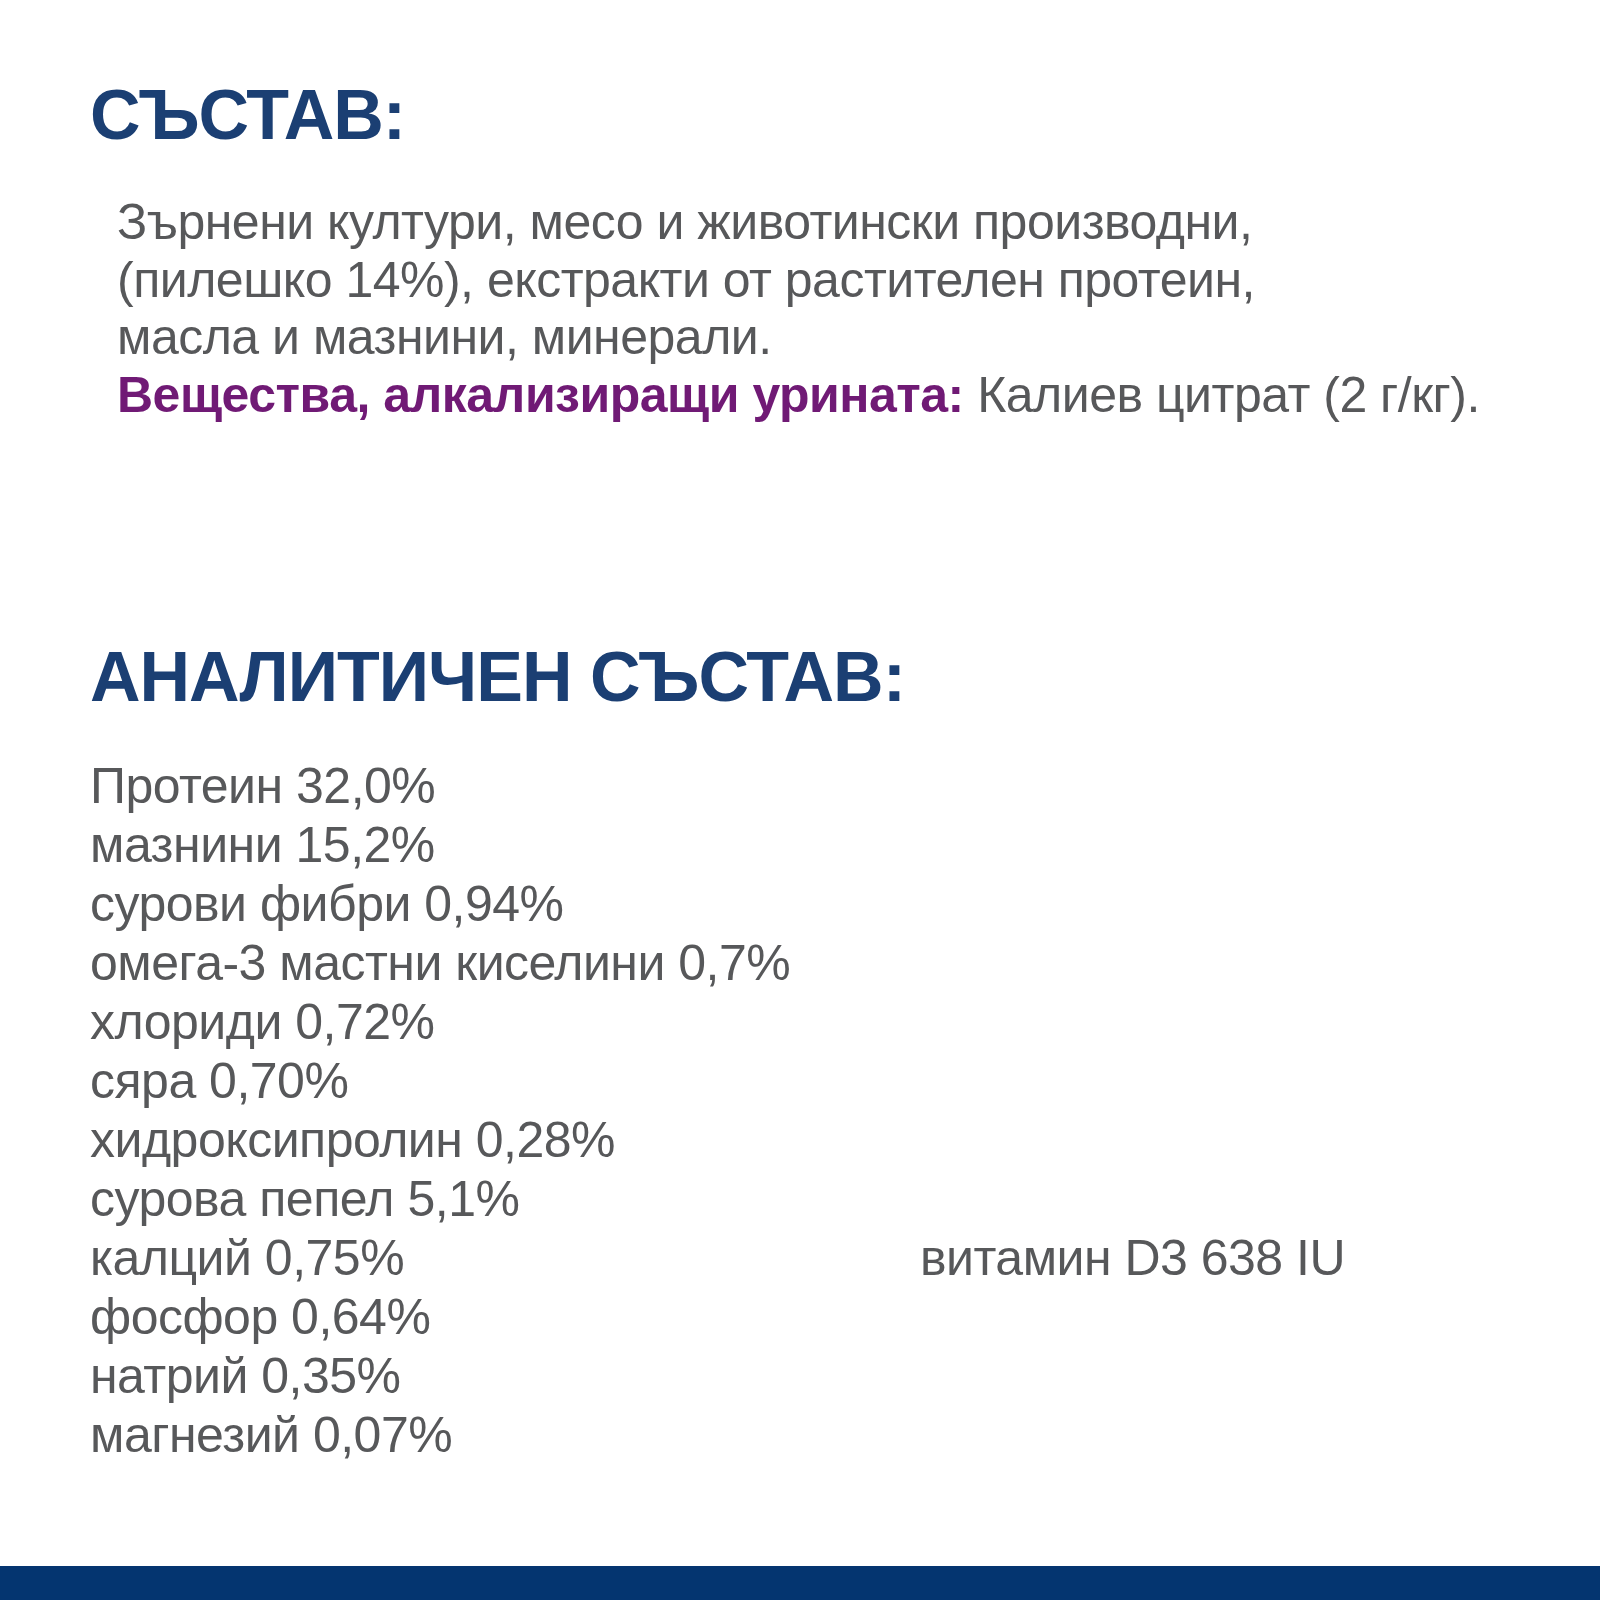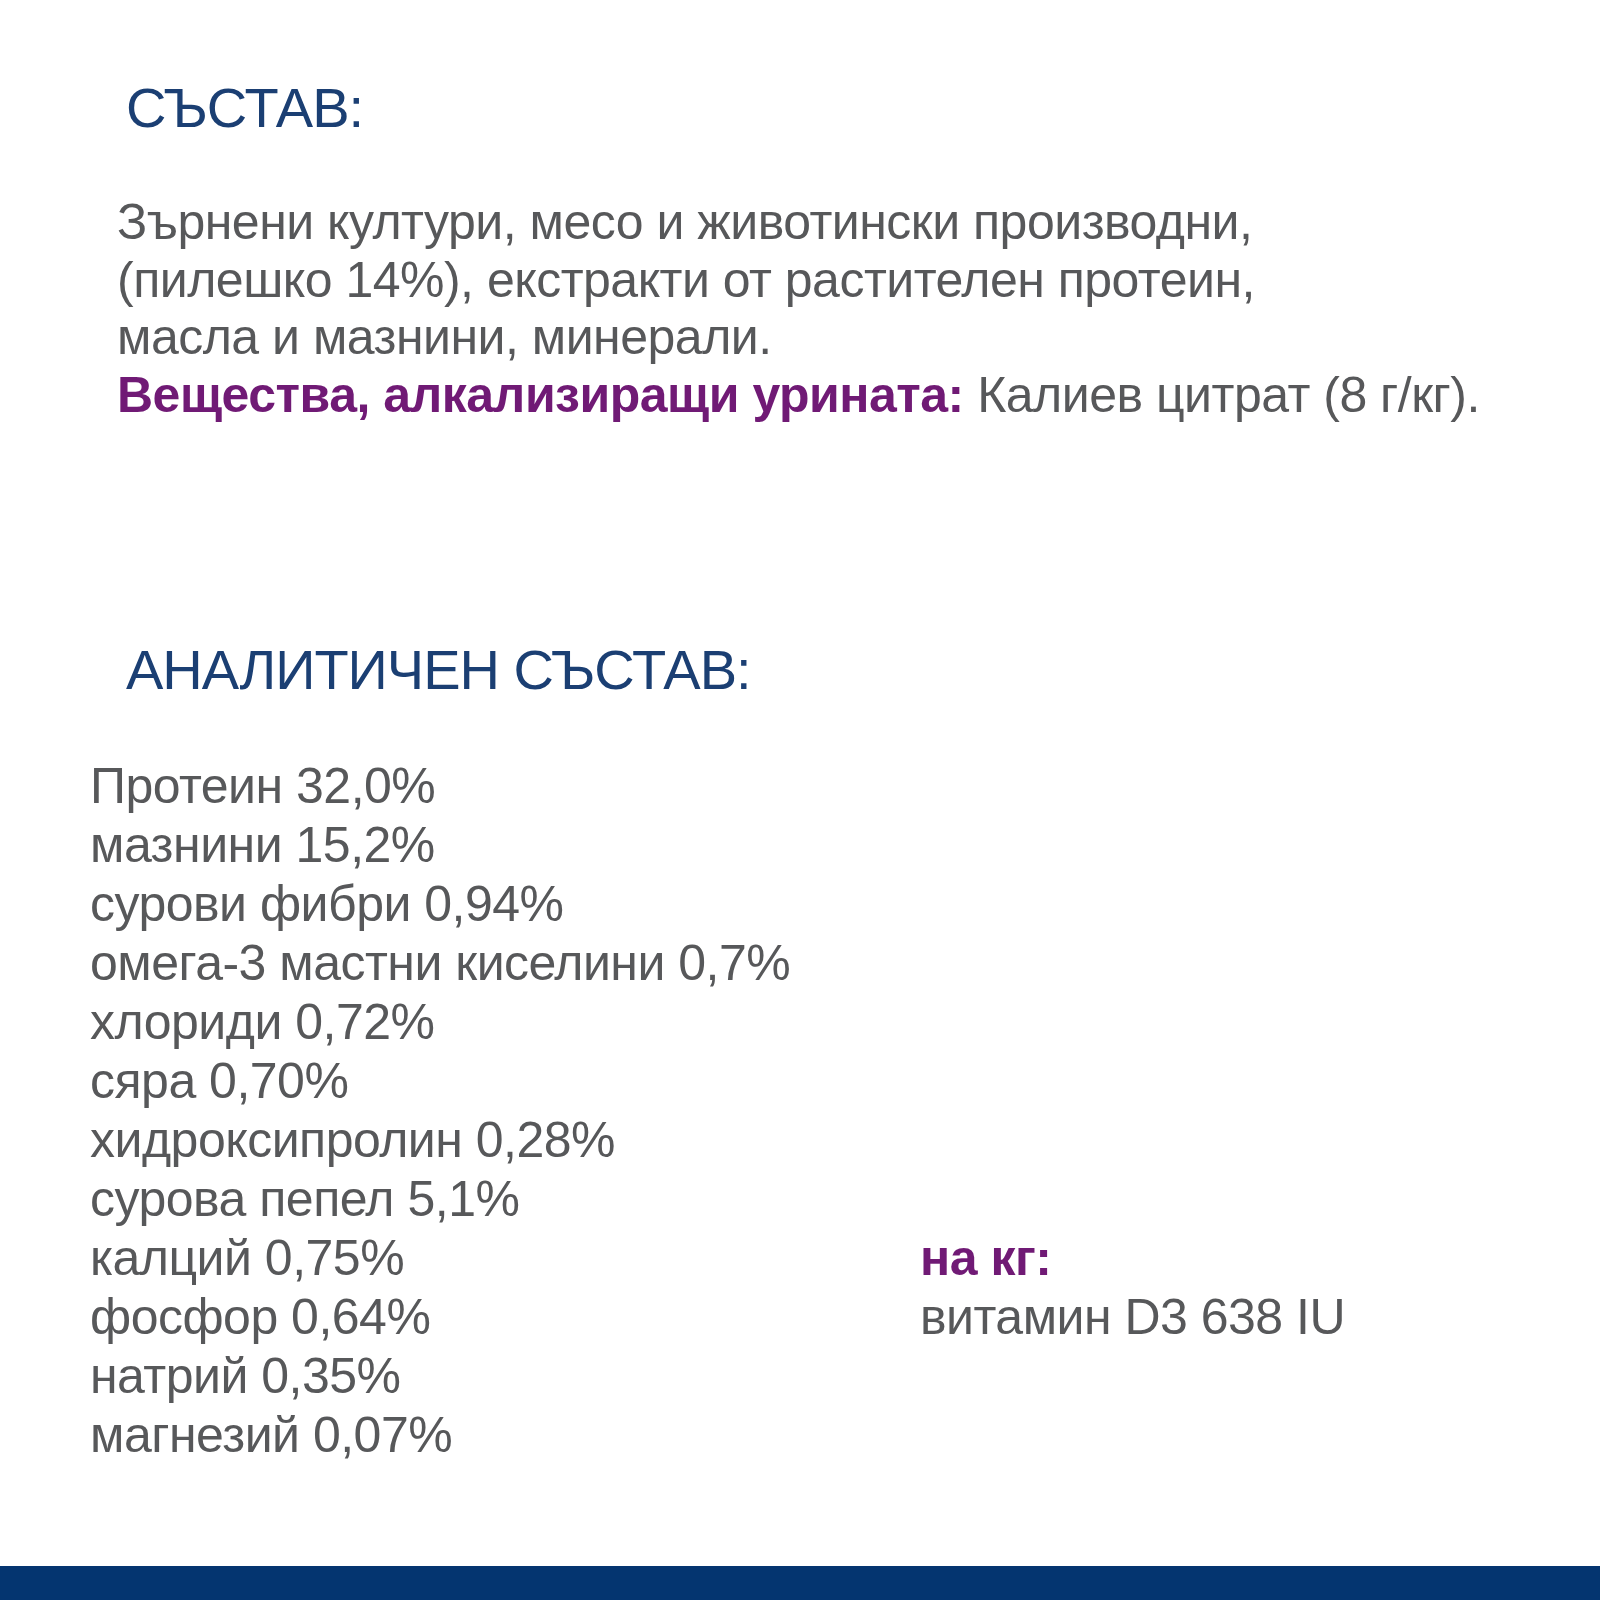--- a/index.html
+++ b/index.html
@@ -10,27 +10,26 @@
   body {
     width: 1600px;
     height: 1600px;
     position: relative;
     overflow: hidden;
     font-family: "Liberation Sans", sans-serif;
     color: #57585A;
   }
   .abs { position: absolute; }
   .heading {
-    font-size: 56px;
-    font-weight: 400;
+    font-size: 70px;
+    font-weight: 700;
     color: #1B3F73;
     letter-spacing: -1px;
     line-height: 1;
     white-space: nowrap;
-    margin-left: 36px;
   }
   .bodytext {
     font-size: 50px;
     line-height: 57.5px;
     letter-spacing: -0.5px;
     color: #57585A;
     white-space: nowrap;
     margin-left: 27px;
   }
   .line { white-space: nowrap; }
@@ -54,38 +53,37 @@
 </style>
 </head>
 <body>
 
 <div class="abs heading" style="left:90px; top:80px;">СЪСТАВ:</div>
 
 <div class="abs bodytext" style="left:90px; top:194px;">
   <div class="line">Зърнени култури, месо и животински производни,</div>
   <div class="line">(пилешко 14%), екстракти от растителен протеин,</div>
   <div class="line">масла и мазнини, минерали.</div>
-  <div class="line"><span class="graybold">Вещества, алкализиращи урината:</span><span> Калиев цитрат (8 г/кг).</span></div>
+  <div class="line"><span class="graybold">Вещества, алкализиращи урината:</span><span> Калиев цитрат (2 г/кг).</span></div>
 </div>
 
 <div class="abs heading" style="left:90px; top:642px;">АНАЛИТИЧЕН СЪСТАВ:</div>
 
 <div class="abs list" style="left:90px; top:757px;">
   <div class="line">Протеин 32,0%</div>
   <div class="line">мазнини 15,2%</div>
   <div class="line">сурови фибри 0,94%</div>
   <div class="line">омега-3 мастни киселини 0,7%</div>
   <div class="line">хлориди 0,72%</div>
   <div class="line">сяра 0,70%</div>
   <div class="line">хидроксипролин 0,28%</div>
   <div class="line">сурова пепел 5,1%</div>
   <div class="line">калций 0,75%</div>
   <div class="line">фосфор 0,64%</div>
   <div class="line">натрий 0,35%</div>
   <div class="line">магнезий 0,07%</div>
 </div>
 
 <div class="abs list" style="left:920px; top:1229px;">
-  <div class="line graybold">на кг:</div>
   <div class="line">витамин D3 638 IU</div>
 </div>
 
 <div class="abs footer-bar"></div>
 
 </body></html>

